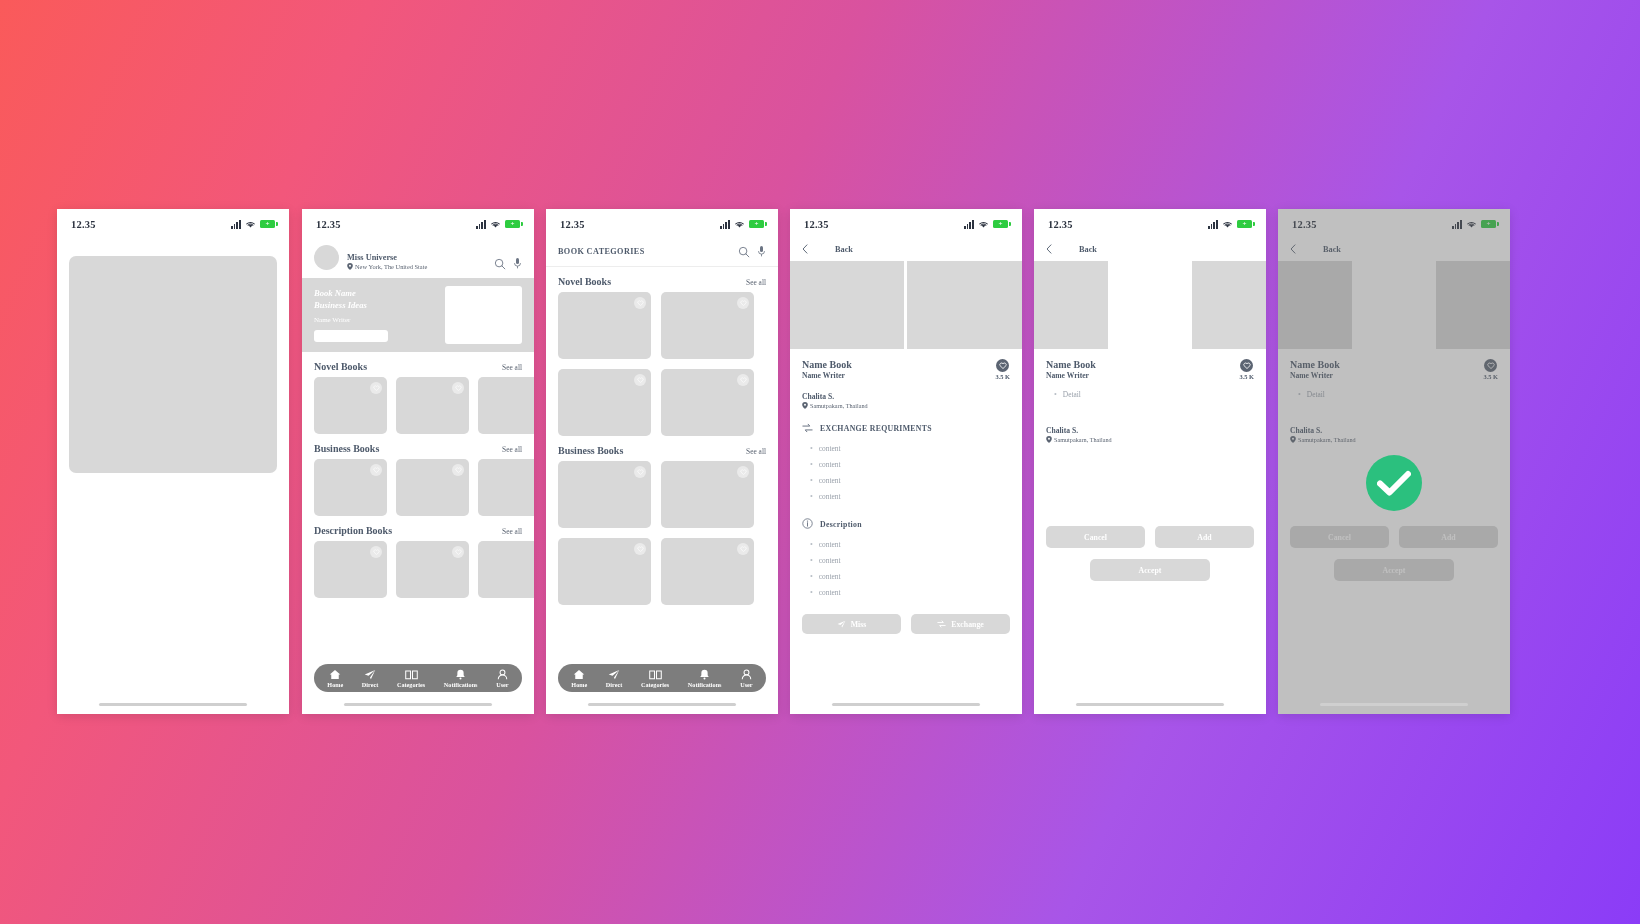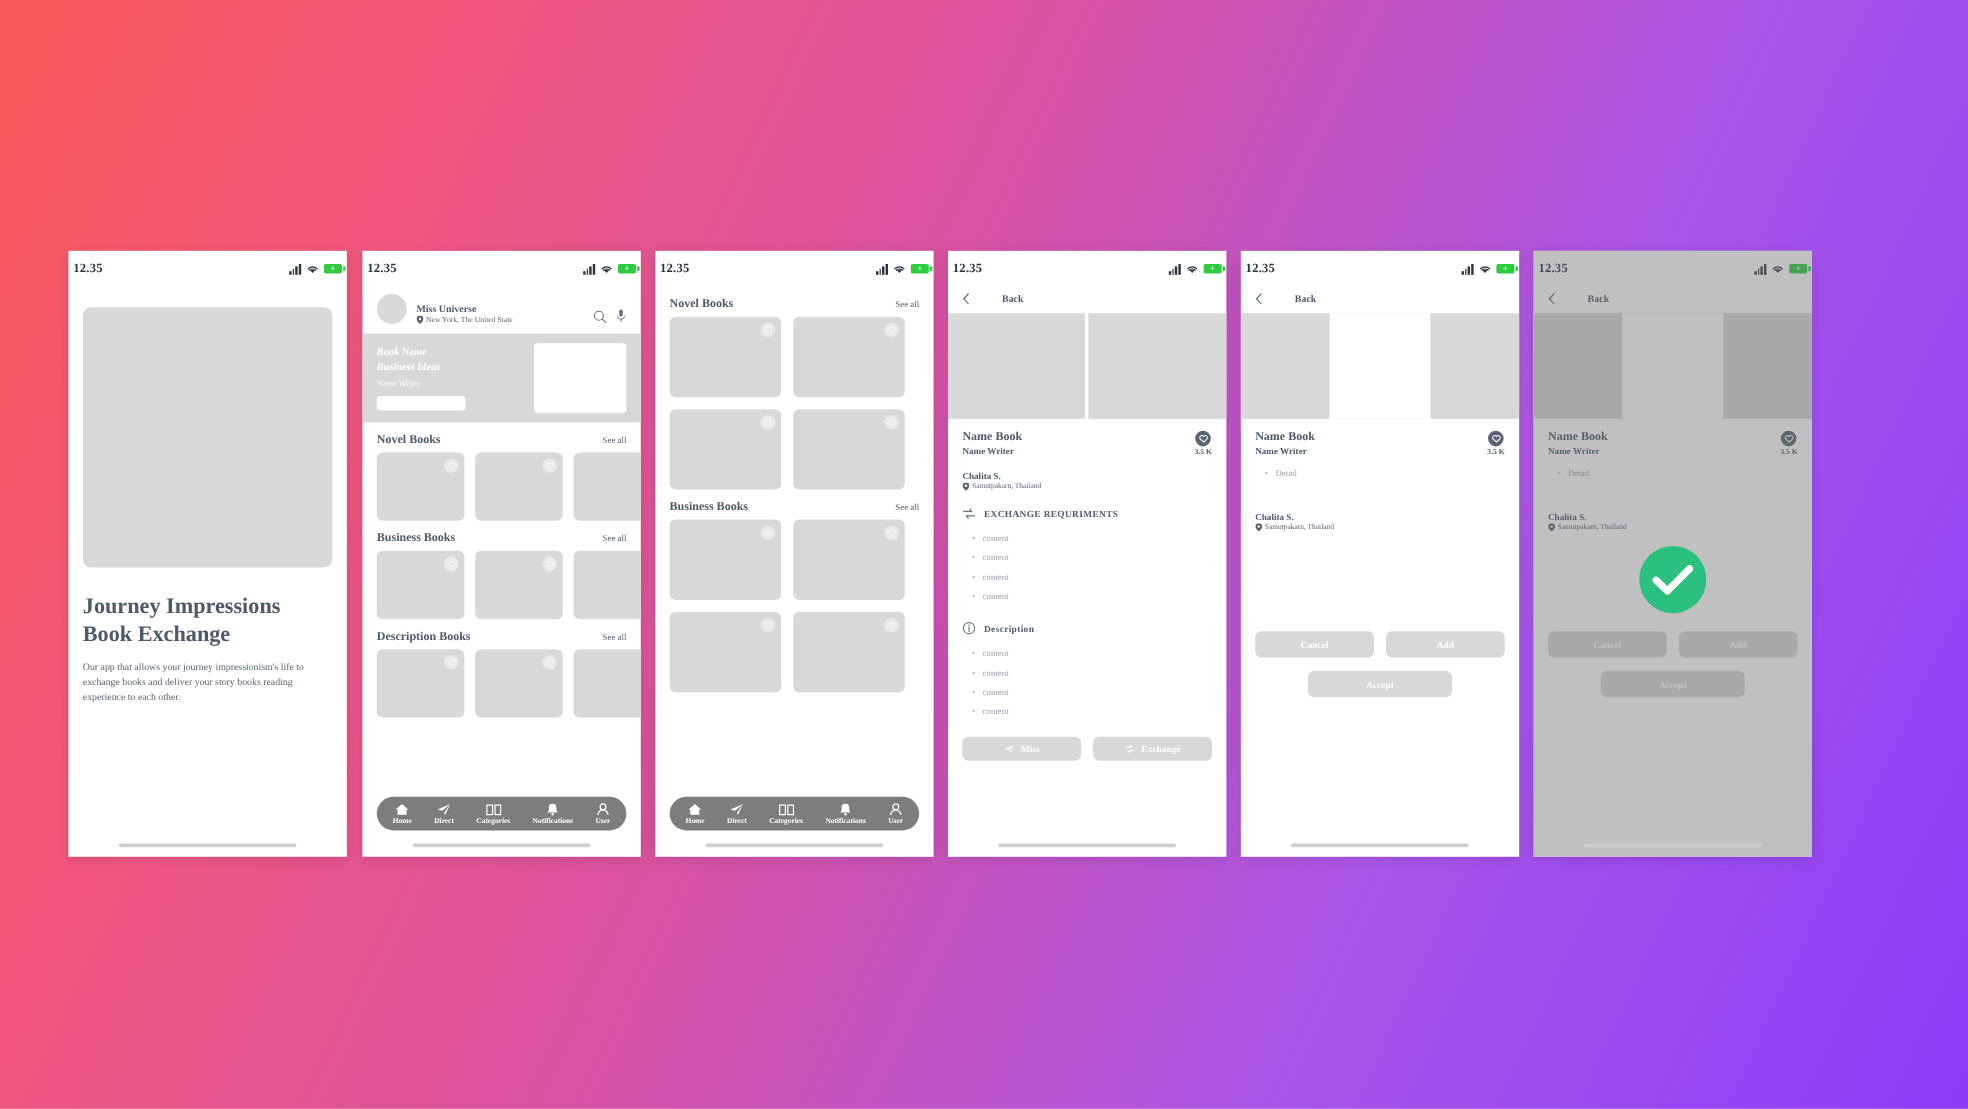--- a/index.html
+++ b/index.html
@@ -19,21 +19,21 @@
   #phone1 { left: 57px; }
   #phone2 { left: 302px; }
   #phone3 { left: 546px; }
   #phone4 { left: 790px; }
   #phone5 { left: 1034px; }
   #phone6 { left: 1278px; }
 
   
   .statusbar {
     height: 30px; display: flex; align-items: center;
-    justify-content: space-between; padding: 0 4px;
+    justify-content: space-between; padding: 0 14px;
   }
   .stime { font-size: 10.5px; font-weight: bold; color: #2c3340; letter-spacing: .2px; }
   .sicons { display: flex; align-items: center; gap: 4px; }
   .bars { display: flex; align-items: flex-end; gap: 1px; height: 9px; }
   .bars i { display: block; width: 1.8px; background: #2c3340; }
   .bars i:nth-child(1){height:3px}.bars i:nth-child(2){height:5px}
   .bars i:nth-child(3){height:7px}.bars i:nth-child(4){height:9px}
   .wifi { width: 11px; height: 9px; }
   .batt {
     width: 15px; height: 8px; background: #2ecc40; border-radius: 1.5px;
@@ -187,24 +187,20 @@
             <path d="M8 10.5 L5.4 7.6 a3.8 3.8 0 0 1 5.2 0 Z" fill="#2c3340"></path>
             <path d="M2.6 5.2 a7.8 7.8 0 0 1 10.8 0" stroke="#2c3340" stroke-width="1.6" fill="none" stroke-linecap="round"></path>
             <path d="M4.4 7.1 a5.2 5.2 0 0 1 7.2 0" stroke="#2c3340" stroke-width="1.5" fill="none" stroke-linecap="round"></path>
           </svg>
           <div class="batt">
               <span>+</span>
             </div>
         </div>
       </div>
       <div class="s1-hero"></div>
-      <div class="s1-body">
-        <div class="s1-title">Journey Impressions Book Exchange</div>
-        <div class="s1-desc">Our app that allows your journey impressionism's life to exchange books and deliver your story books reading experience to each other.</div>
-      </div>
 
       <div class="homebar"></div>
     </div>
   </div>
 
   <div class="phone" id="phone2">
     <div class="screen-inner">
       <div class="statusbar">
         <div class="stime">12.35</div>
         <div class="sicons">
@@ -379,20 +375,34 @@
             <path d="M8 10.5 L5.4 7.6 a3.8 3.8 0 0 1 5.2 0 Z" fill="#2c3340"></path>
             <path d="M2.6 5.2 a7.8 7.8 0 0 1 10.8 0" stroke="#2c3340" stroke-width="1.6" fill="none" stroke-linecap="round"></path>
             <path d="M4.4 7.1 a5.2 5.2 0 0 1 7.2 0" stroke="#2c3340" stroke-width="1.5" fill="none" stroke-linecap="round"></path>
           </svg>
           <div class="batt">
               <span>+</span>
             </div>
         </div>
       </div>
 
+      <div class="s3-head">
+        <div class="s3-title">BOOK CATEGORIES</div>
+        <div class="s2-acts">
+          <svg width="12" height="12" viewBox="0 0 16 16">
+            <circle cx="6.8" cy="6.8" r="5" stroke="#6b7483" stroke-width="1.2" fill="none"></circle>
+            <line x1="10.5" y1="10.5" x2="14.5" y2="14.5" stroke="#6b7483" stroke-width="1.2" stroke-linecap="round"></line>
+          </svg>
+          <svg width="9" height="13" viewBox="0 0 12 17">
+            <rect x="4" y="1" width="4" height="8" rx="2" fill="#6b7483"></rect>
+            <path d="M2 8 a4 4 0 0 0 8 0" stroke="#6b7483" stroke-width="1.1" fill="none"></path>
+            <line x1="6" y1="12" x2="6" y2="15" stroke="#6b7483" stroke-width="1.1"></line>
+          </svg>
+        </div>
+      </div>
 
       <div class="sec-head">
         <div class="sec-title">Novel Books</div>
         <div class="sec-see">See all</div>
       </div>
       <div class="grid2">
         <div class="bigcard">
             <div class="heart">
               <svg width="7" height="6" viewBox="0 0 10 9">
                 <path d="M5 8.4 L1.1 4.6 a2.3 2.3 0 0 1 3.9-2.4 a2.3 2.3 0 0 1 3.9 2.4 Z" fill="none" stroke="#ffffff" stroke-width="1"></path>

